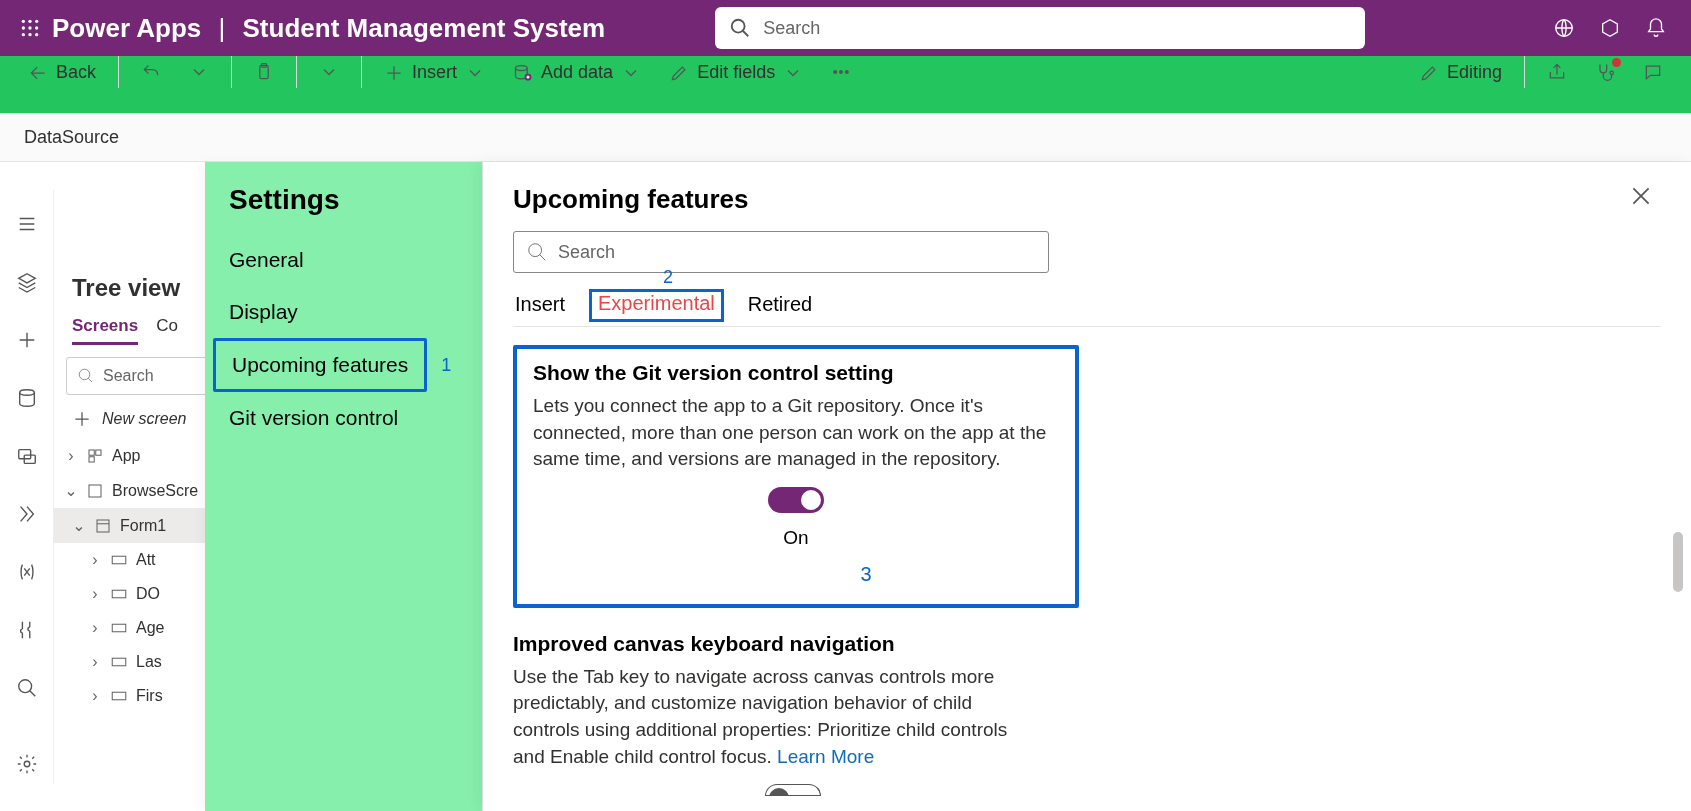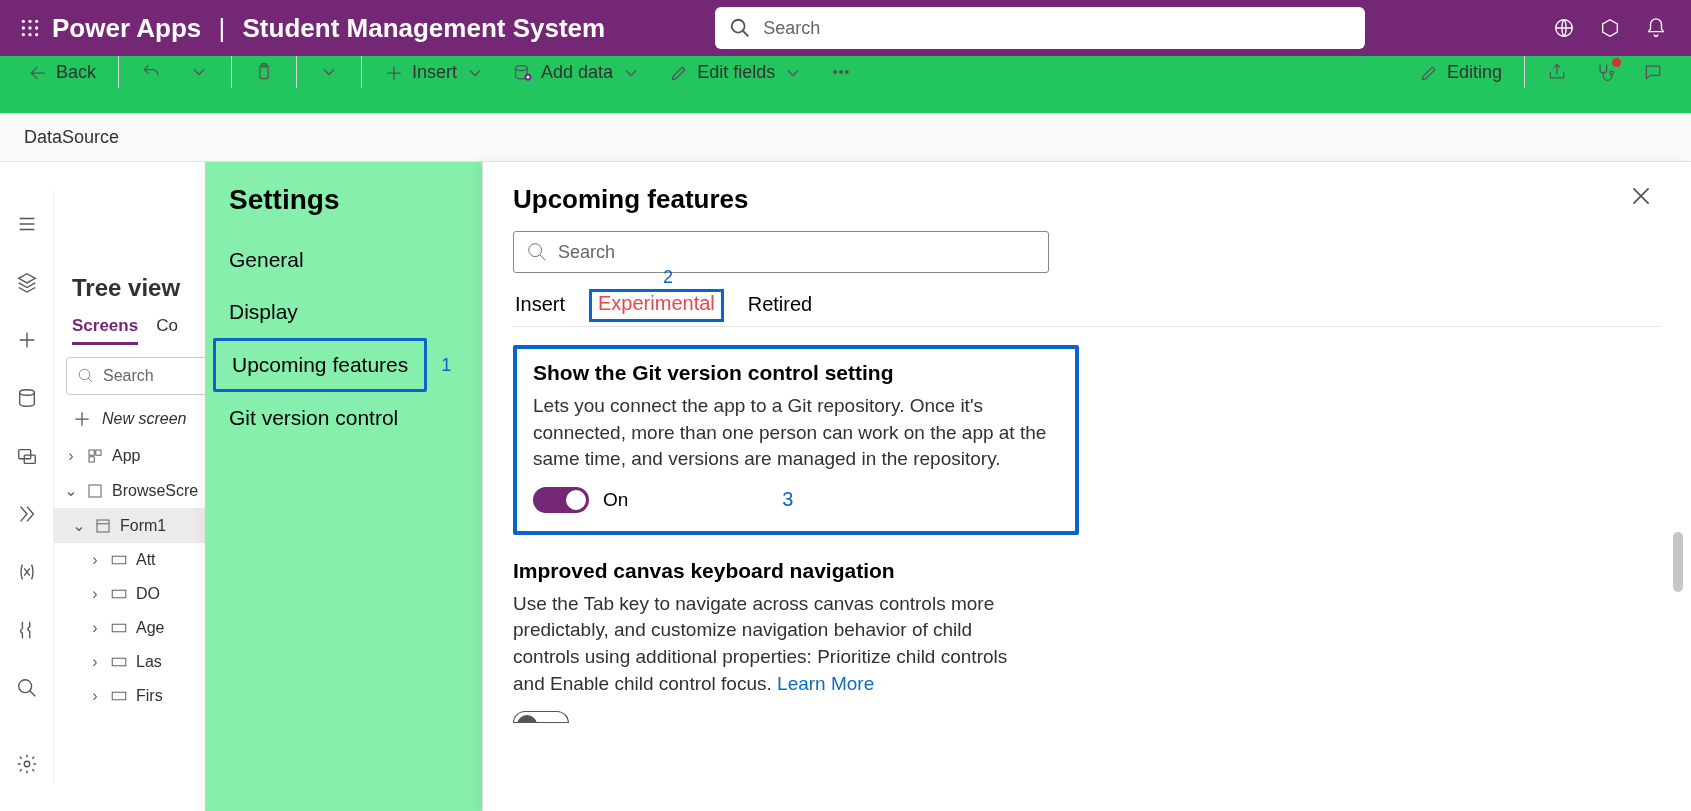--- a/index.html
+++ b/index.html
@@ -98,21 +98,21 @@
   .feat-tabs { display:flex; gap:22px; font-size:20px; margin-top: 16px; border-bottom:1px solid #e5e5e5; padding-bottom: 4px; align-items: flex-start;}
   .feat-tab { padding: 4px 2px; cursor:pointer; }
   .feat-tab.active { color: #ef4444; border-bottom: 3px solid #742774; }
   .feat-tab.boxed { border: 3px solid #0b63ce; padding: 0 6px 4px; }
   .tab-annot { color:#0b63ce; font-size:18px; margin-left:4px; position:relative; top:-18px;}
 
   .feature-card { margin-top: 18px; width: 566px; }
   .feature-card.boxed { border: 4px solid #0b63ce; padding: 12px 16px 18px; border-radius: 2px; }
   .feat-title { font-size: 21px; font-weight: 700; margin-bottom: 8px; }
   .feat-desc { font-size: 19px; line-height: 1.4; color: #323130; margin-bottom: 14px; max-width: 530px;}
-  .toggle-row { display:flex; align-items:center; gap:14px; }
+  .toggle-row { display:flex; align-items:center; gap:14px;flex-direction:column; }
   .toggle { width: 56px; height: 26px; border-radius: 14px; background: #742774; position:relative; cursor:pointer; }
   .toggle .knob { position:absolute; right: 3px; top: 3px; width: 20px; height: 20px; background:#fff; border-radius:50%; }
   .toggle.off { background:#fff; border:1px solid #555;}
   .toggle.off .knob { left:3px; right:auto; background:#555;}
   .toggle-label { font-size: 19px; }
   .annot-3 { color:#0b63ce; font-size:20px; margin-left:140px;}
   .learn-link { color:#0f6cbd; cursor:pointer; }
 
   .feature2 { margin-top: 24px; max-width: 560px; }
   .scroll-thumb { position:absolute; right:8px; top:370px; width:10px; height:60px; background:#c8c6c4; border-radius:5px;}

